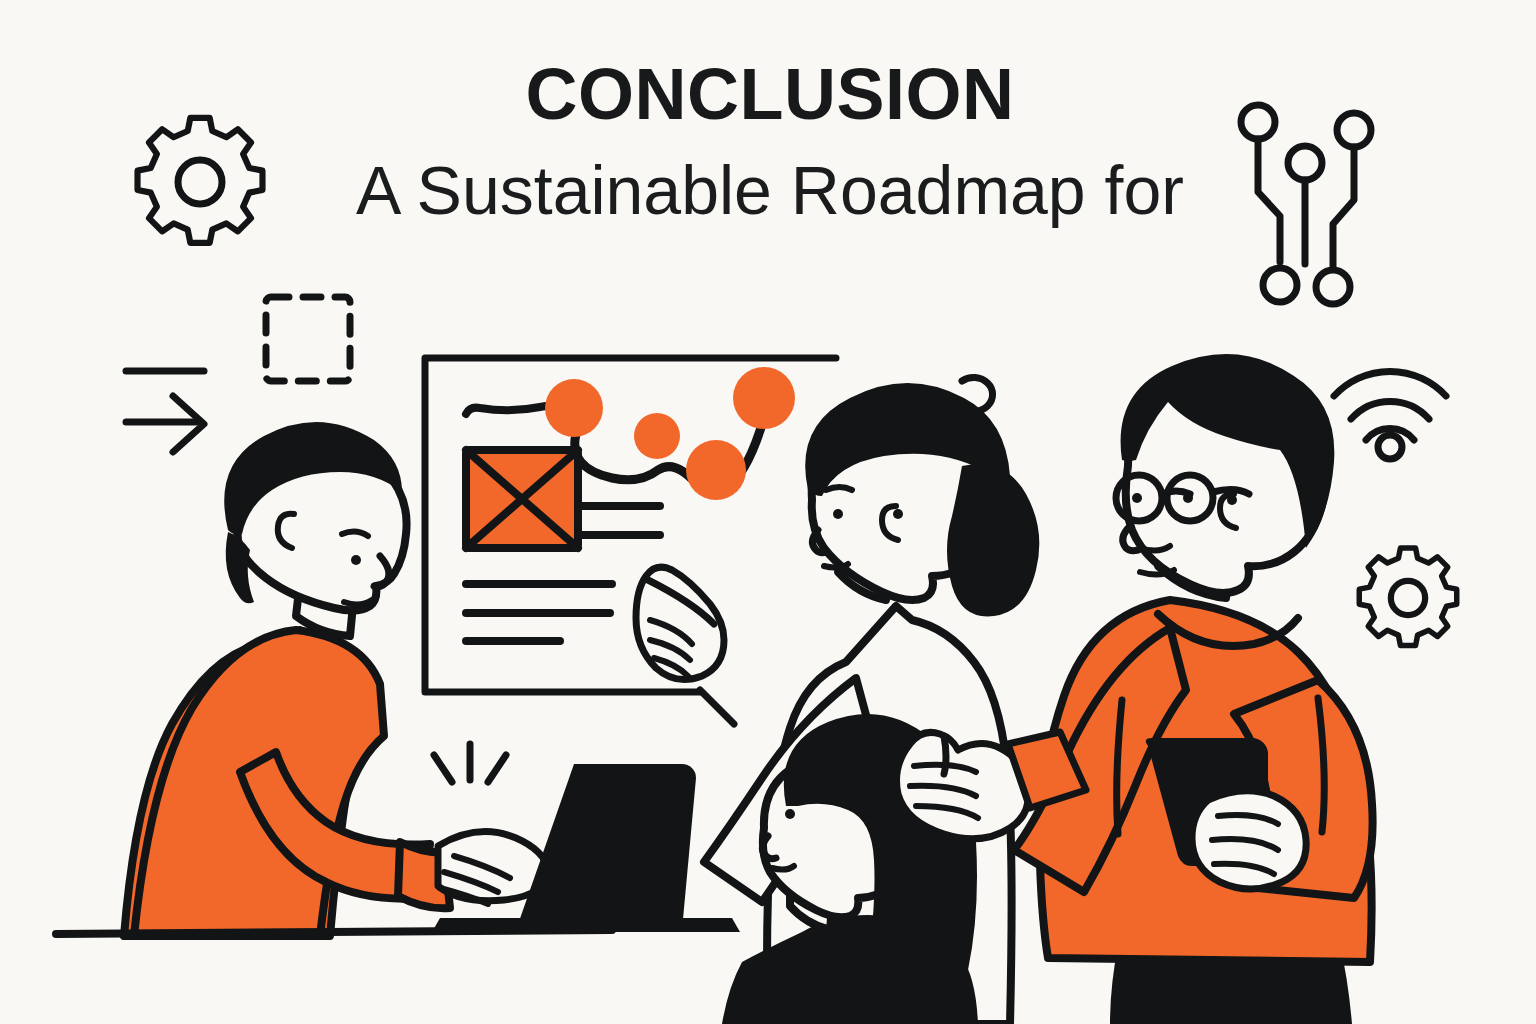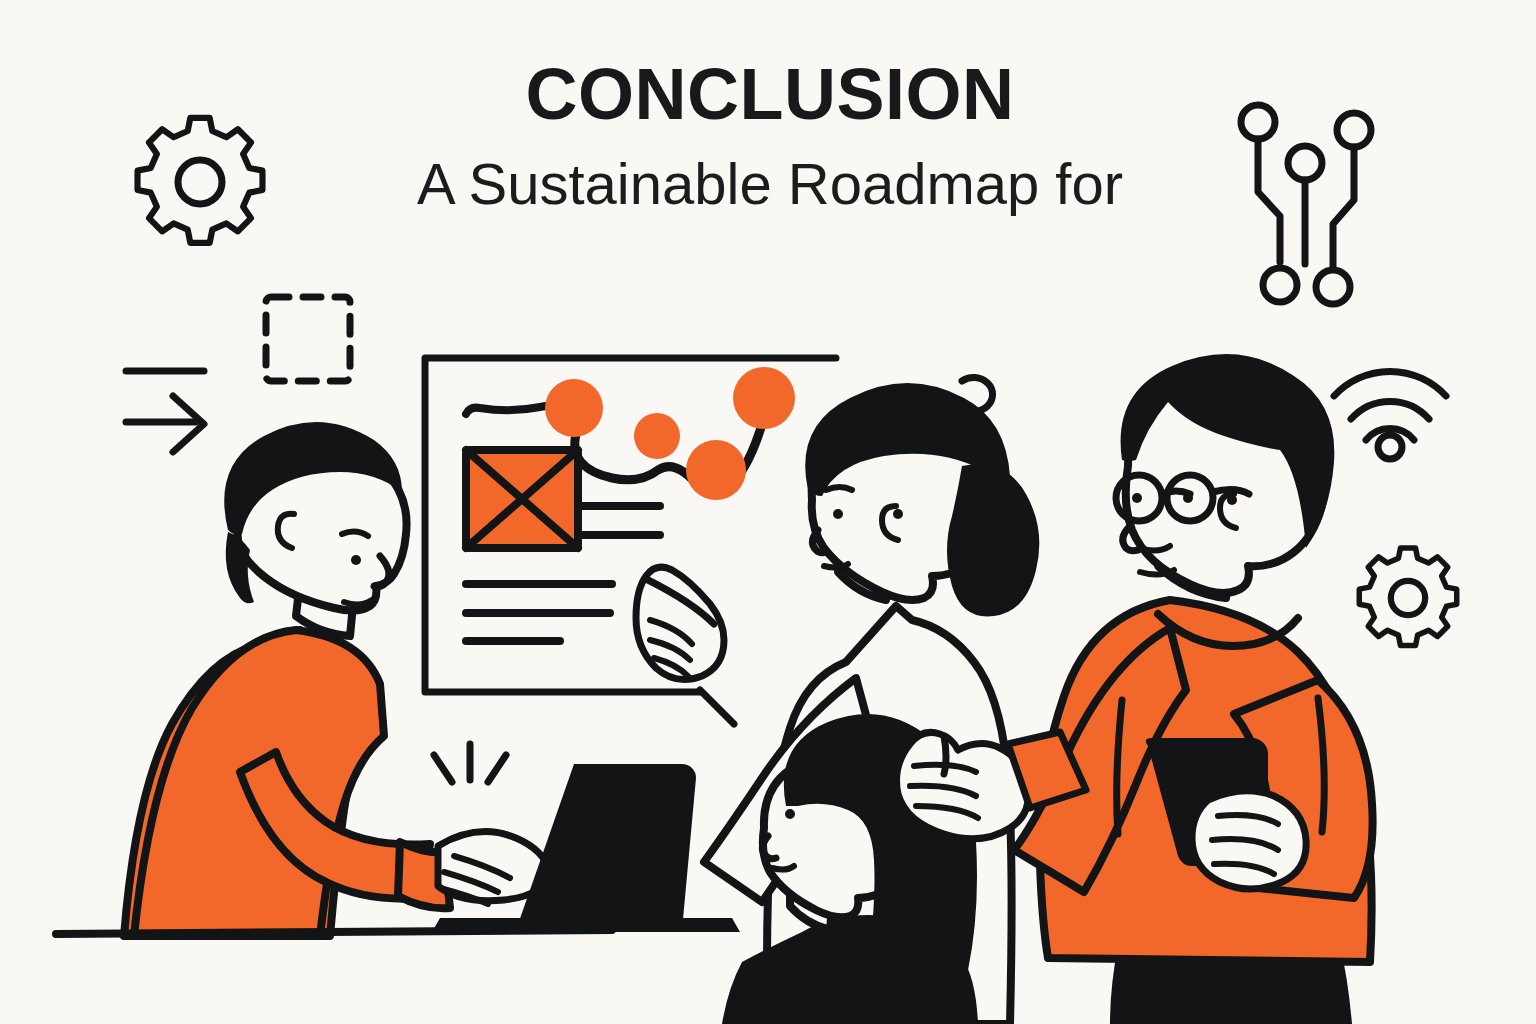--- a/index.html
+++ b/index.html
@@ -34,21 +34,21 @@
     font-weight: 700;
     font-size: 72px;
     letter-spacing: 0.5px;
     color: #17191a;
     line-height: 1.0;
     margin: 0;
   }
   #subtitle-l1, #subtitle-l2 {
     font-family: "Liberation Sans", sans-serif;
     font-weight: 400;
-    font-size: 58px;
+    font-size: 68px;
     color: #1a1c1d;
     line-height: 1.30;
     margin: 16px;
   }
   #subtitle-l1 { margin-top: 16px; }
 </style>
 </head>
 <body>
 
 <div id="canvas">

